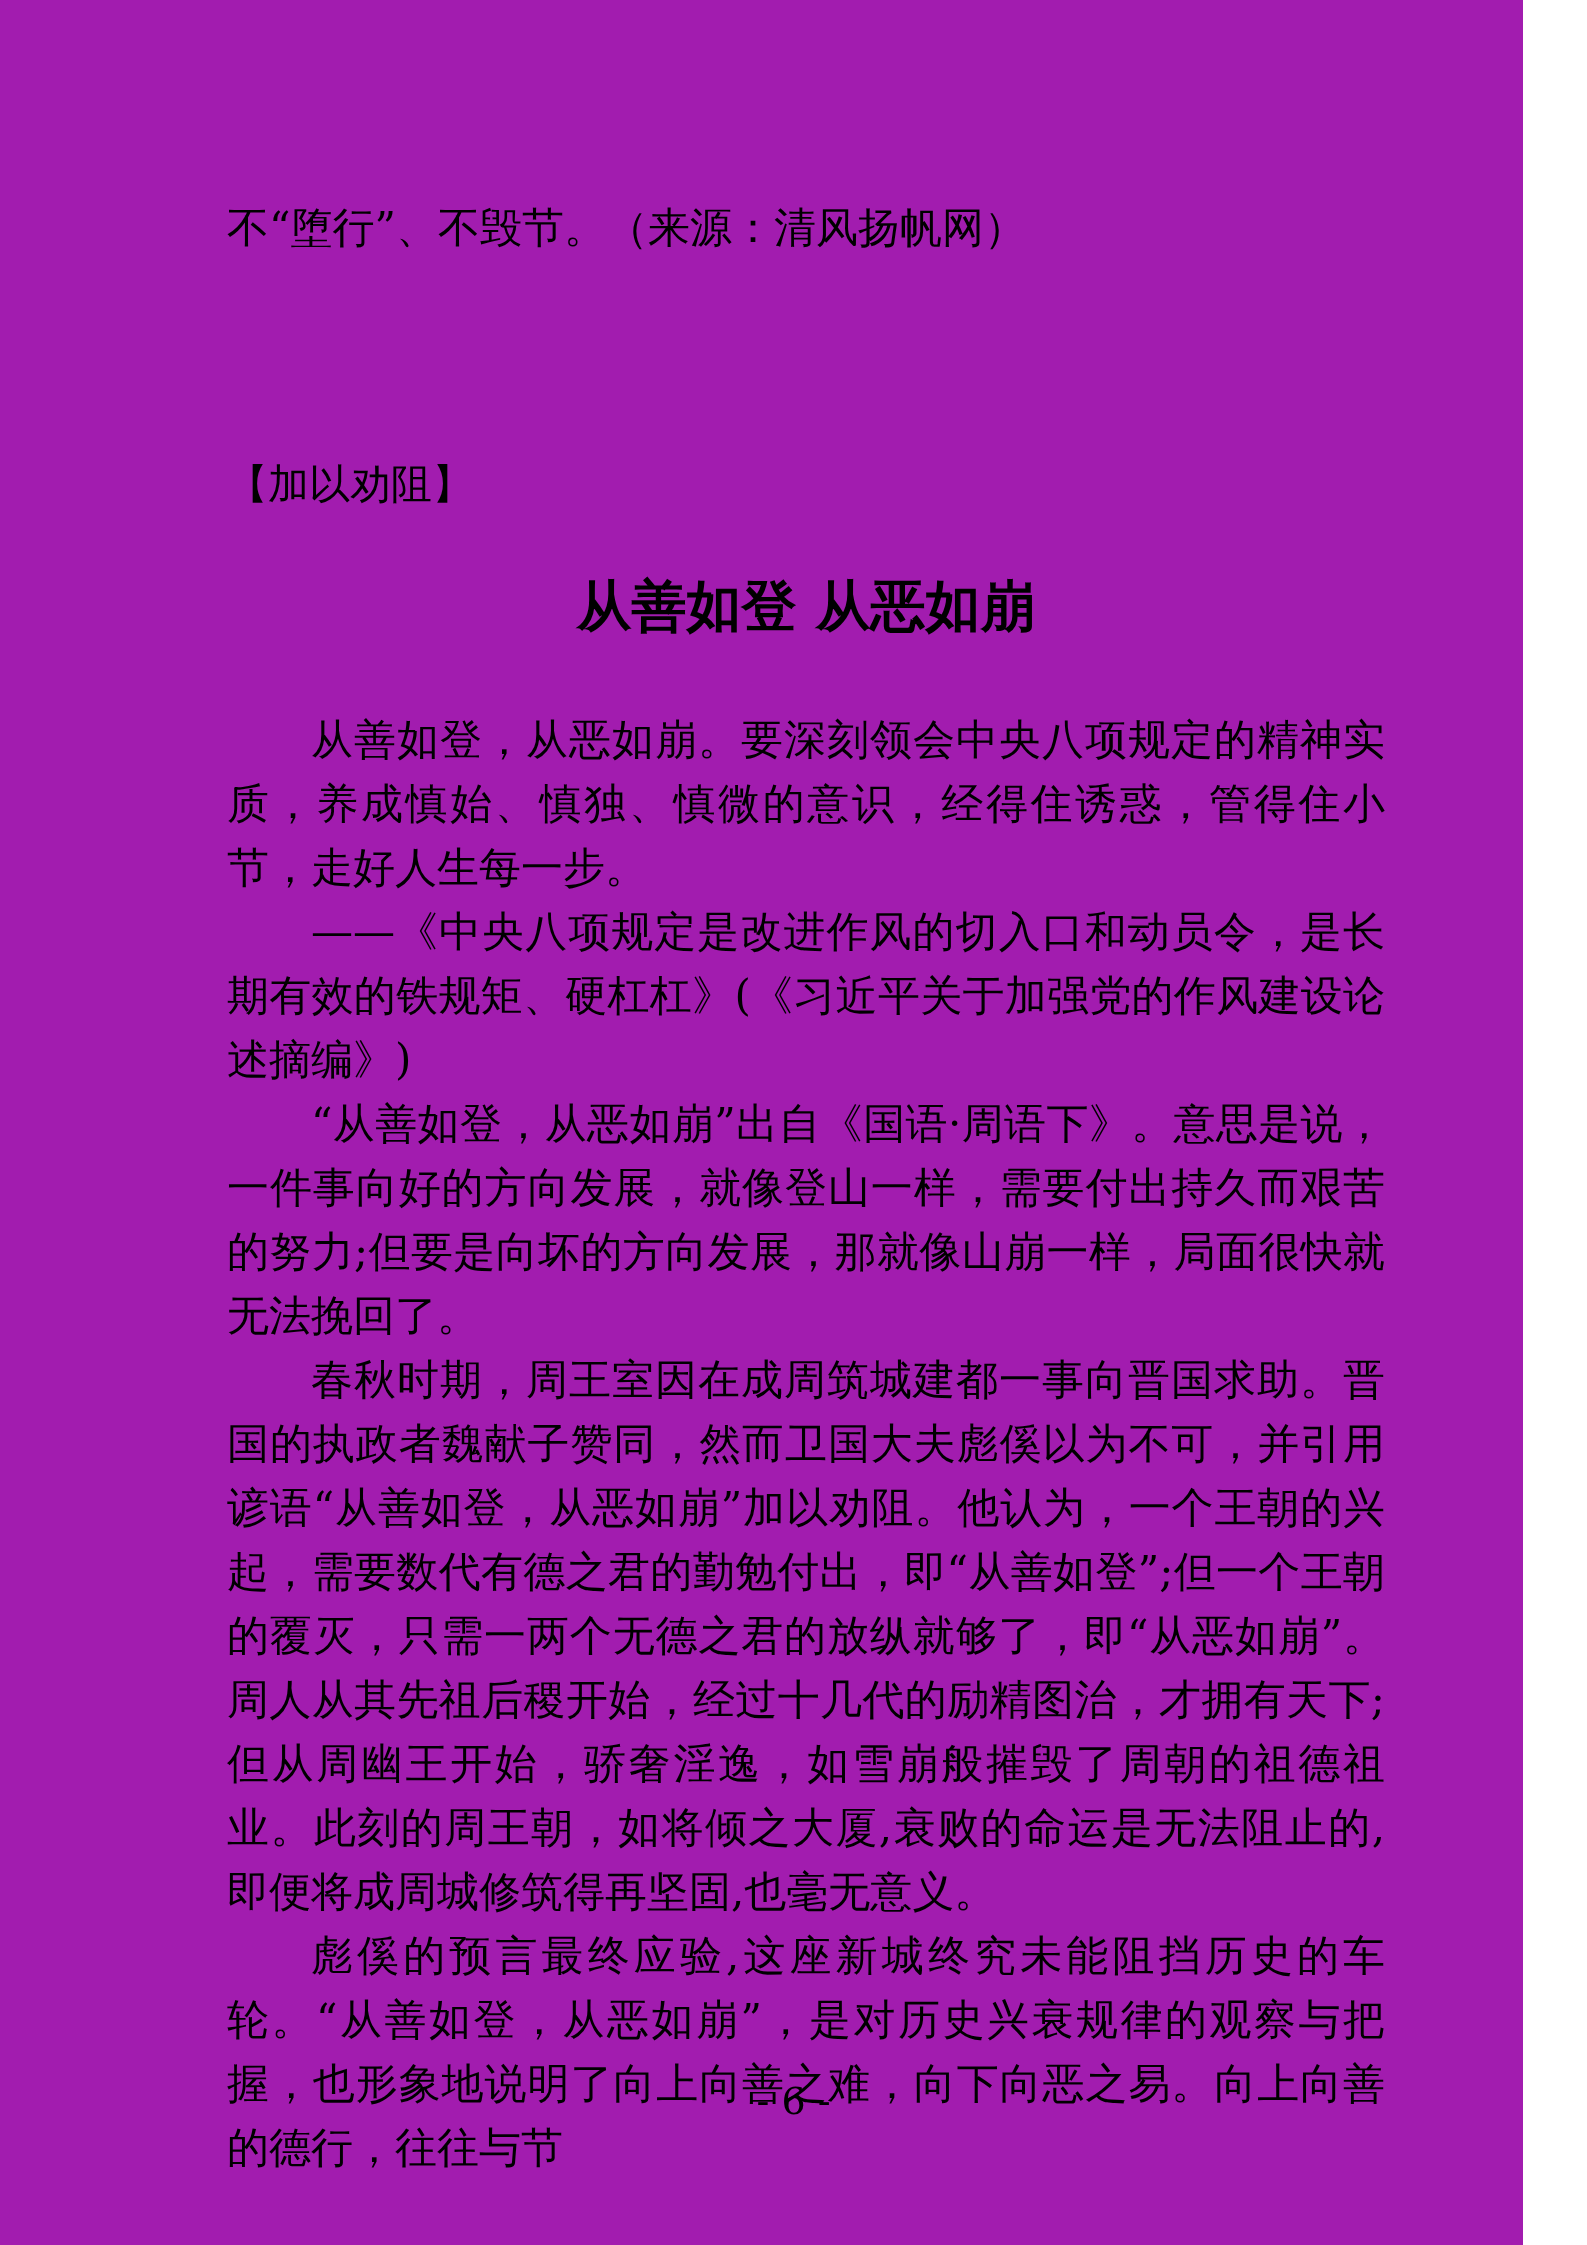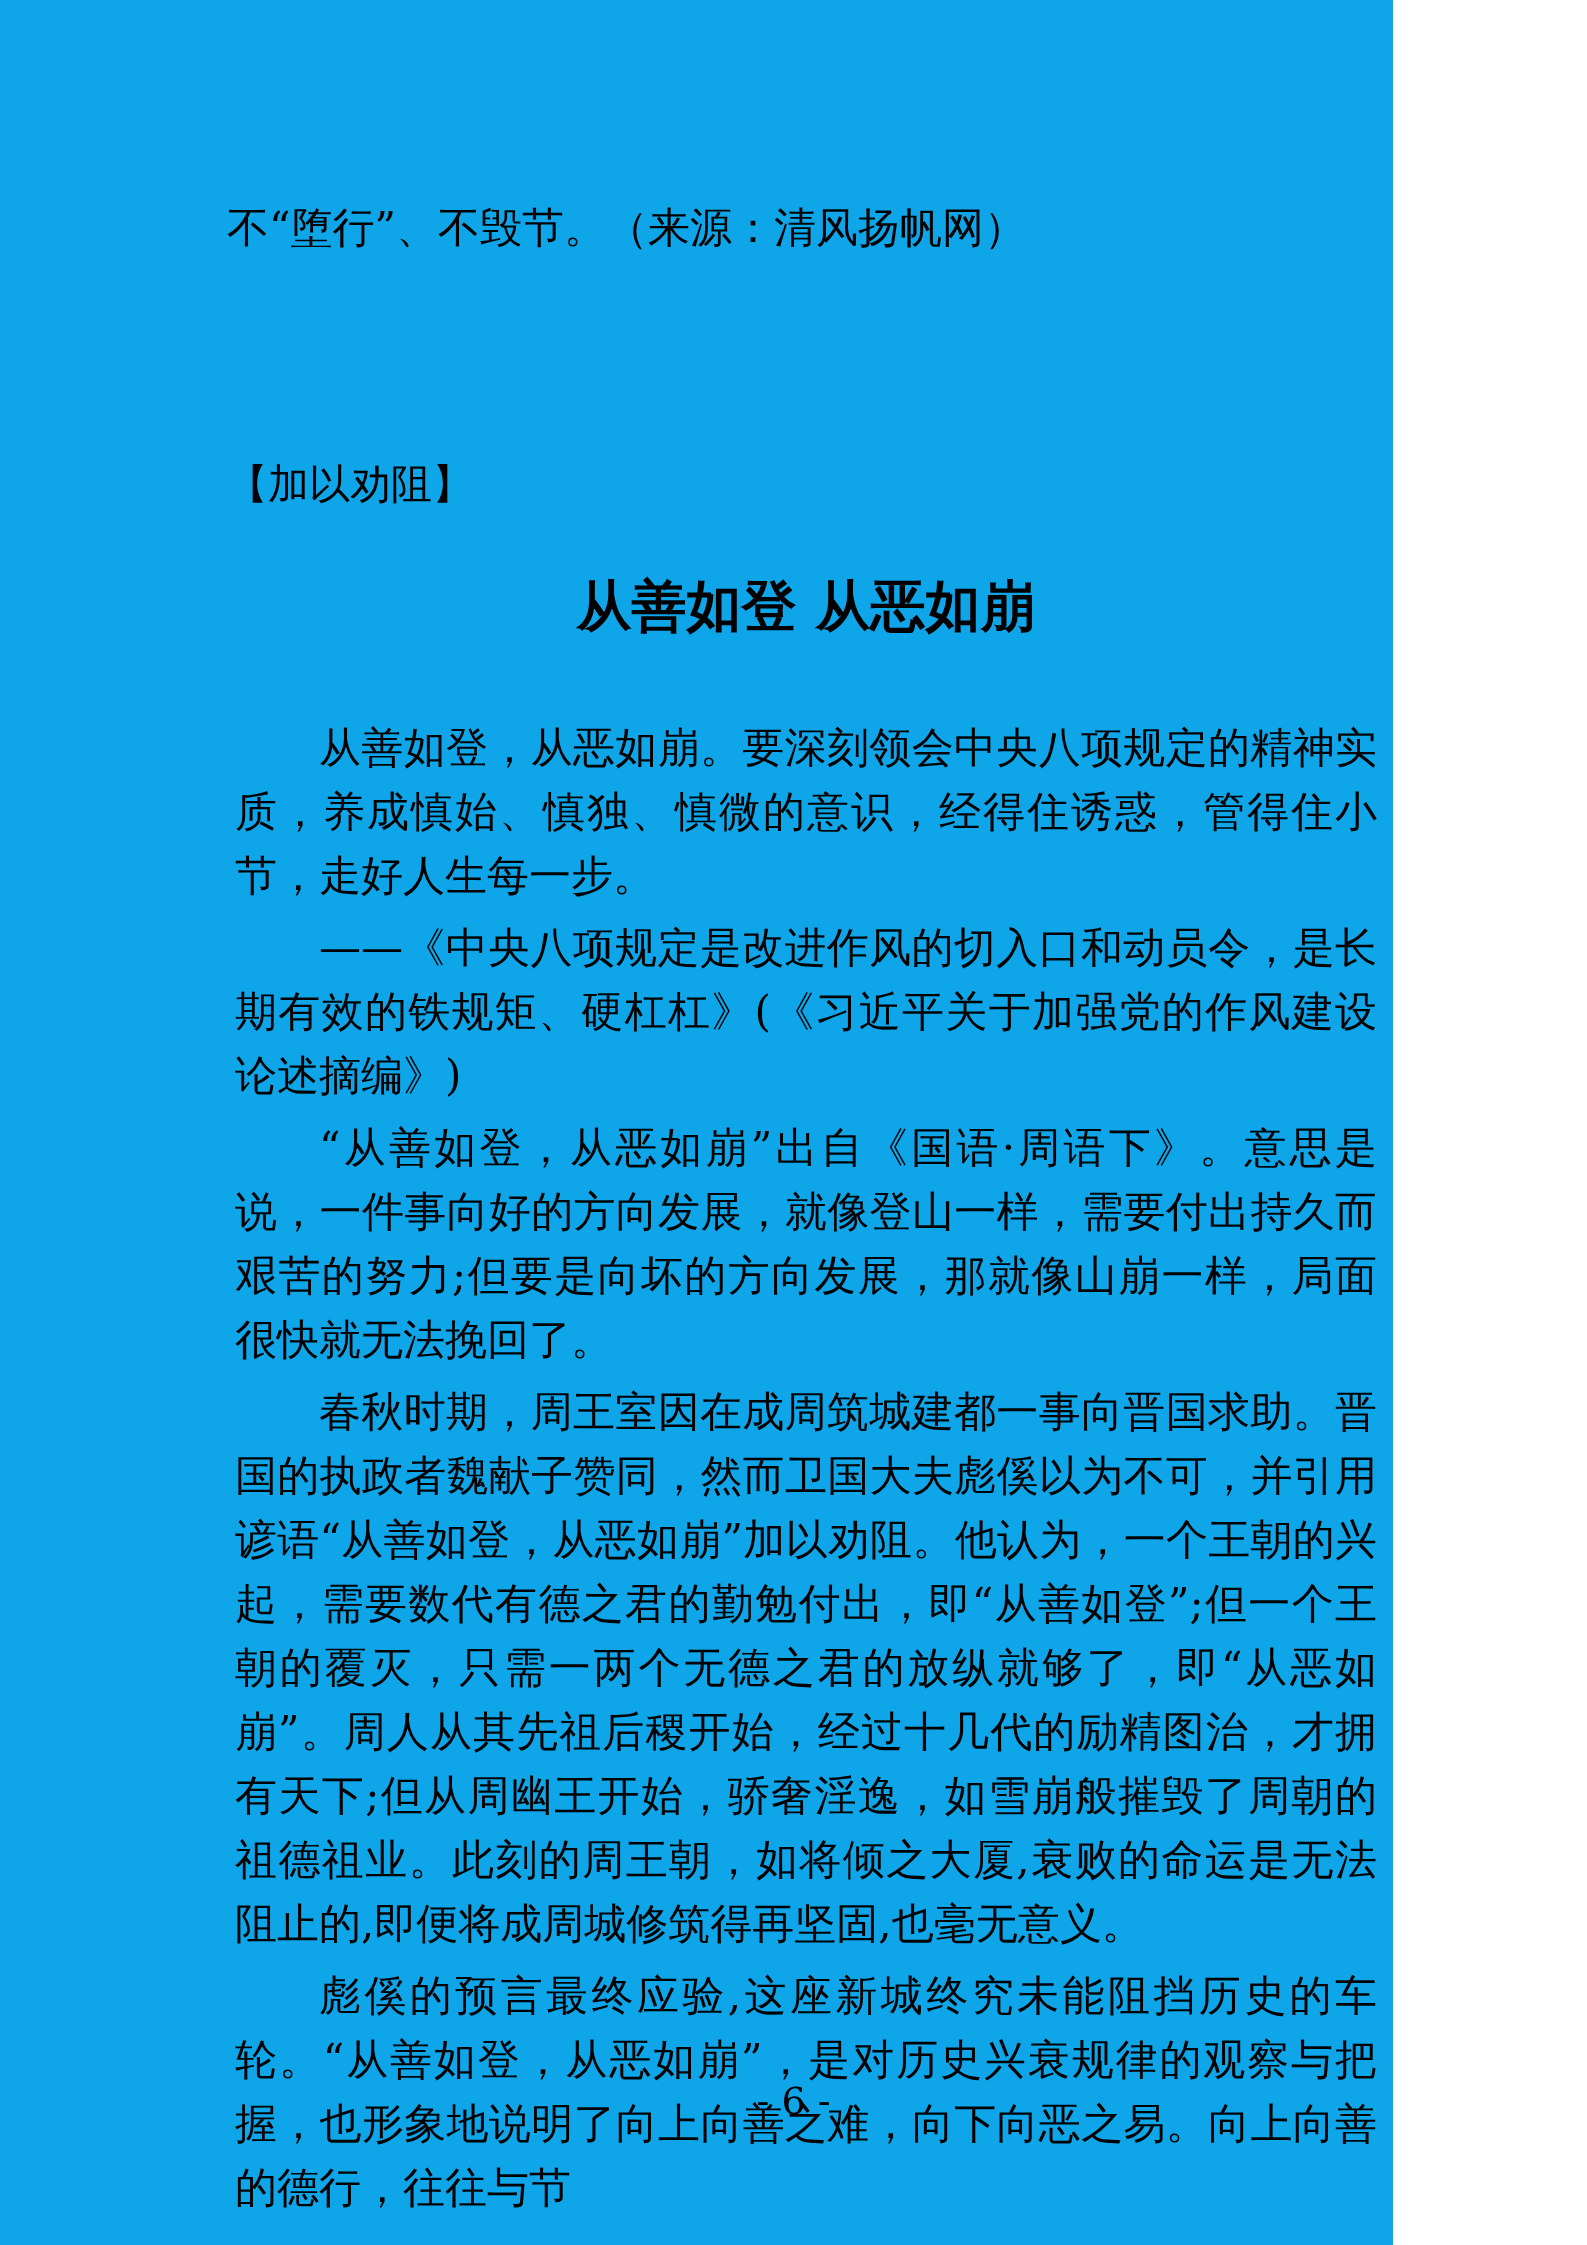--- a/index.html
+++ b/index.html
@@ -2,23 +2,23 @@
 <html><head>
 <meta charset="utf-8">
 <style>
   html, body {
     margin: 0;
     padding: 0;
     background: #ffffff;
   }
   .page {
     position: relative;
-    width: 1393px;
+    width: 1523px;
     height: 2245px;
-    background: #0ea5e9;
+    background: #a21caf;
     color: #000000;
     font-family: "DejaVu Serif", "Liberation Serif", serif;
     overflow: hidden;
     text-decoration: underline;
   }
   .col {
     position: absolute;
     left: 227px;
     width: 1158px;
   }
@@ -42,21 +42,21 @@
     font-weight: bold;
     text-align: center;
   }
   .body-text {
     top: 708px;
     font-size: 42px;
     line-height: 64px;
     text-align: justify;
   }
   .body-text p {
-    margin: 8px;
+    margin: 0;
     padding: 0;
     text-indent: 2em;
   }
   .page-footer {
     position: absolute;
     left: 0;
     top: 2078px;
     width: 1587px;
     text-align: center;
     font-size: 38px;

